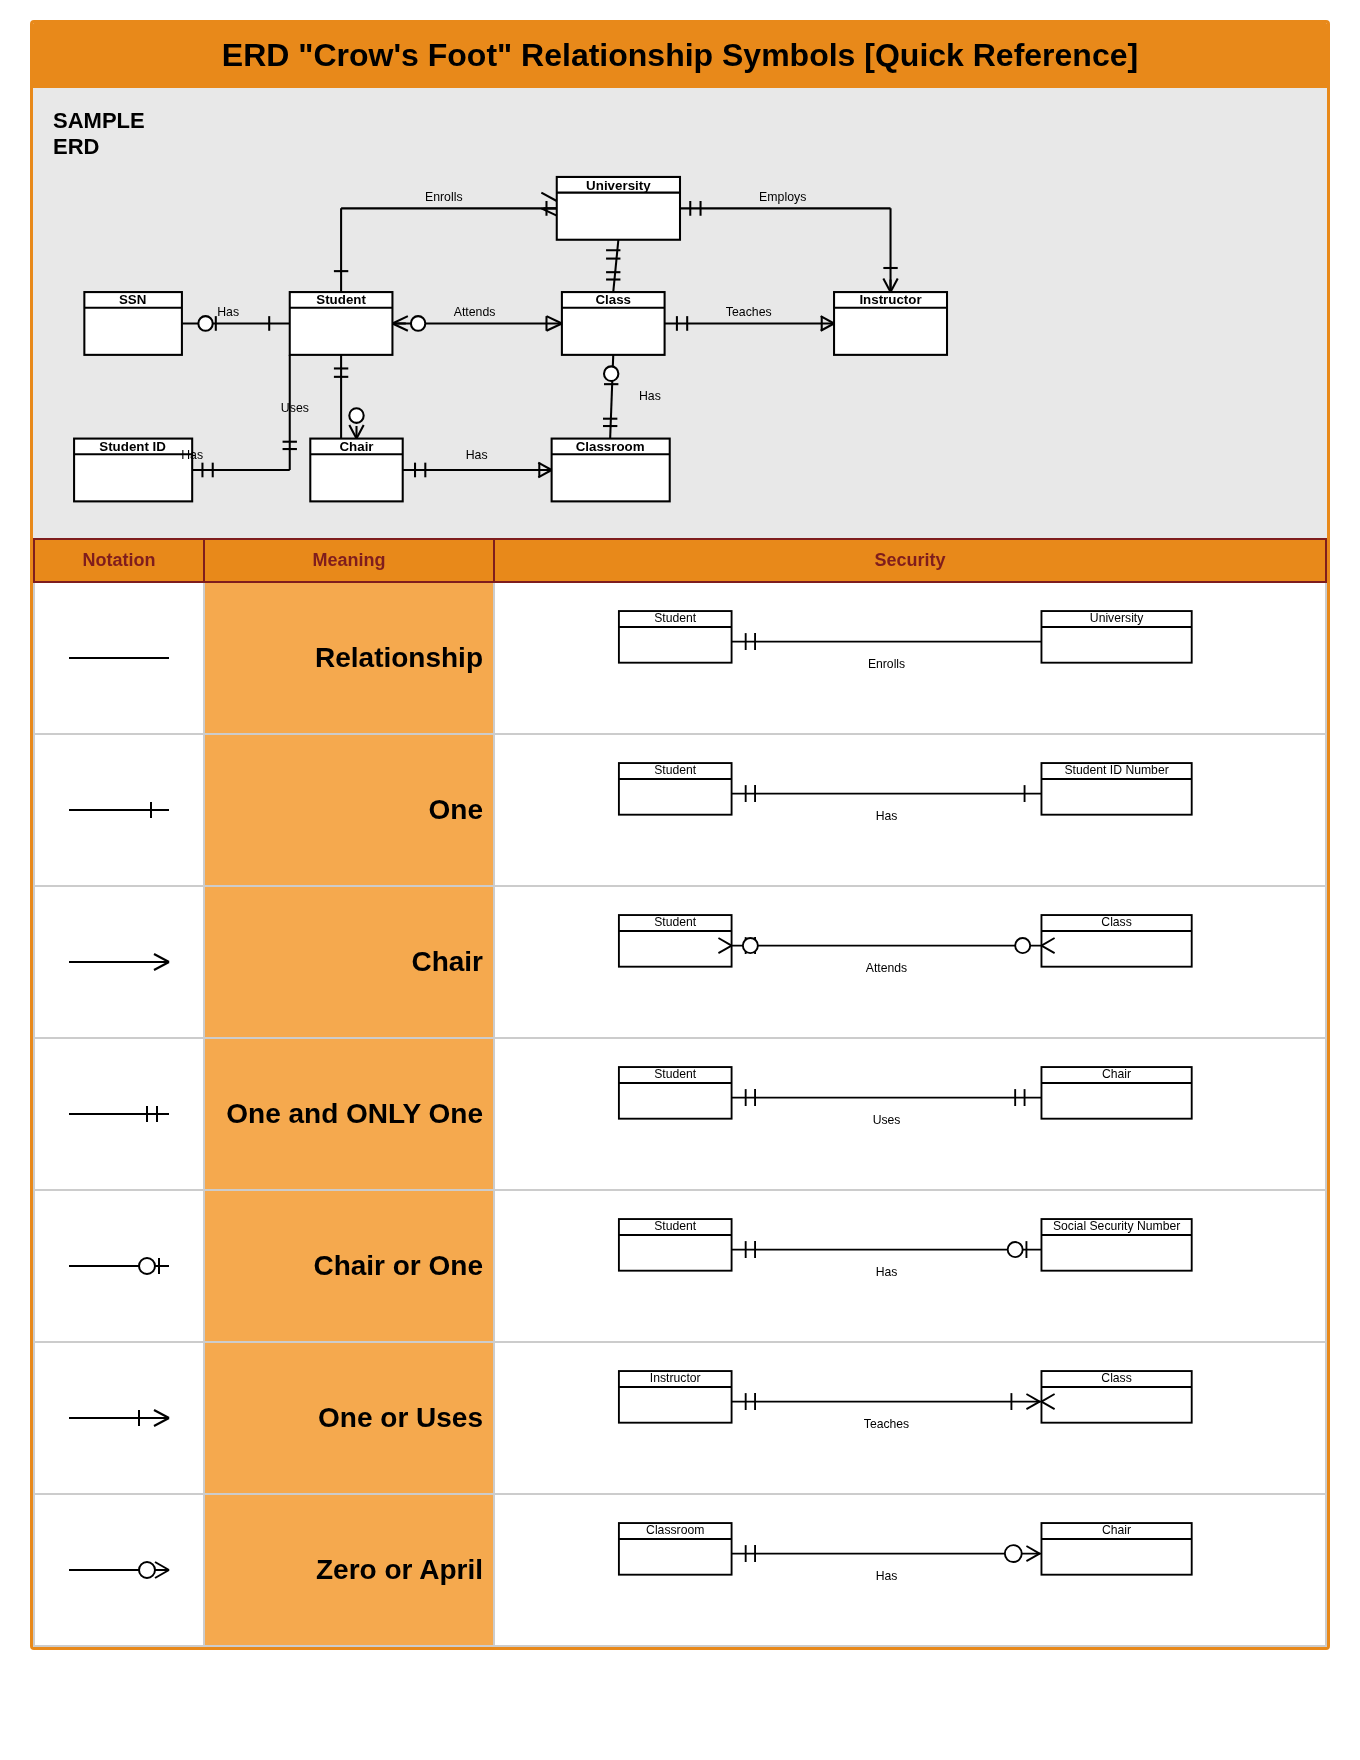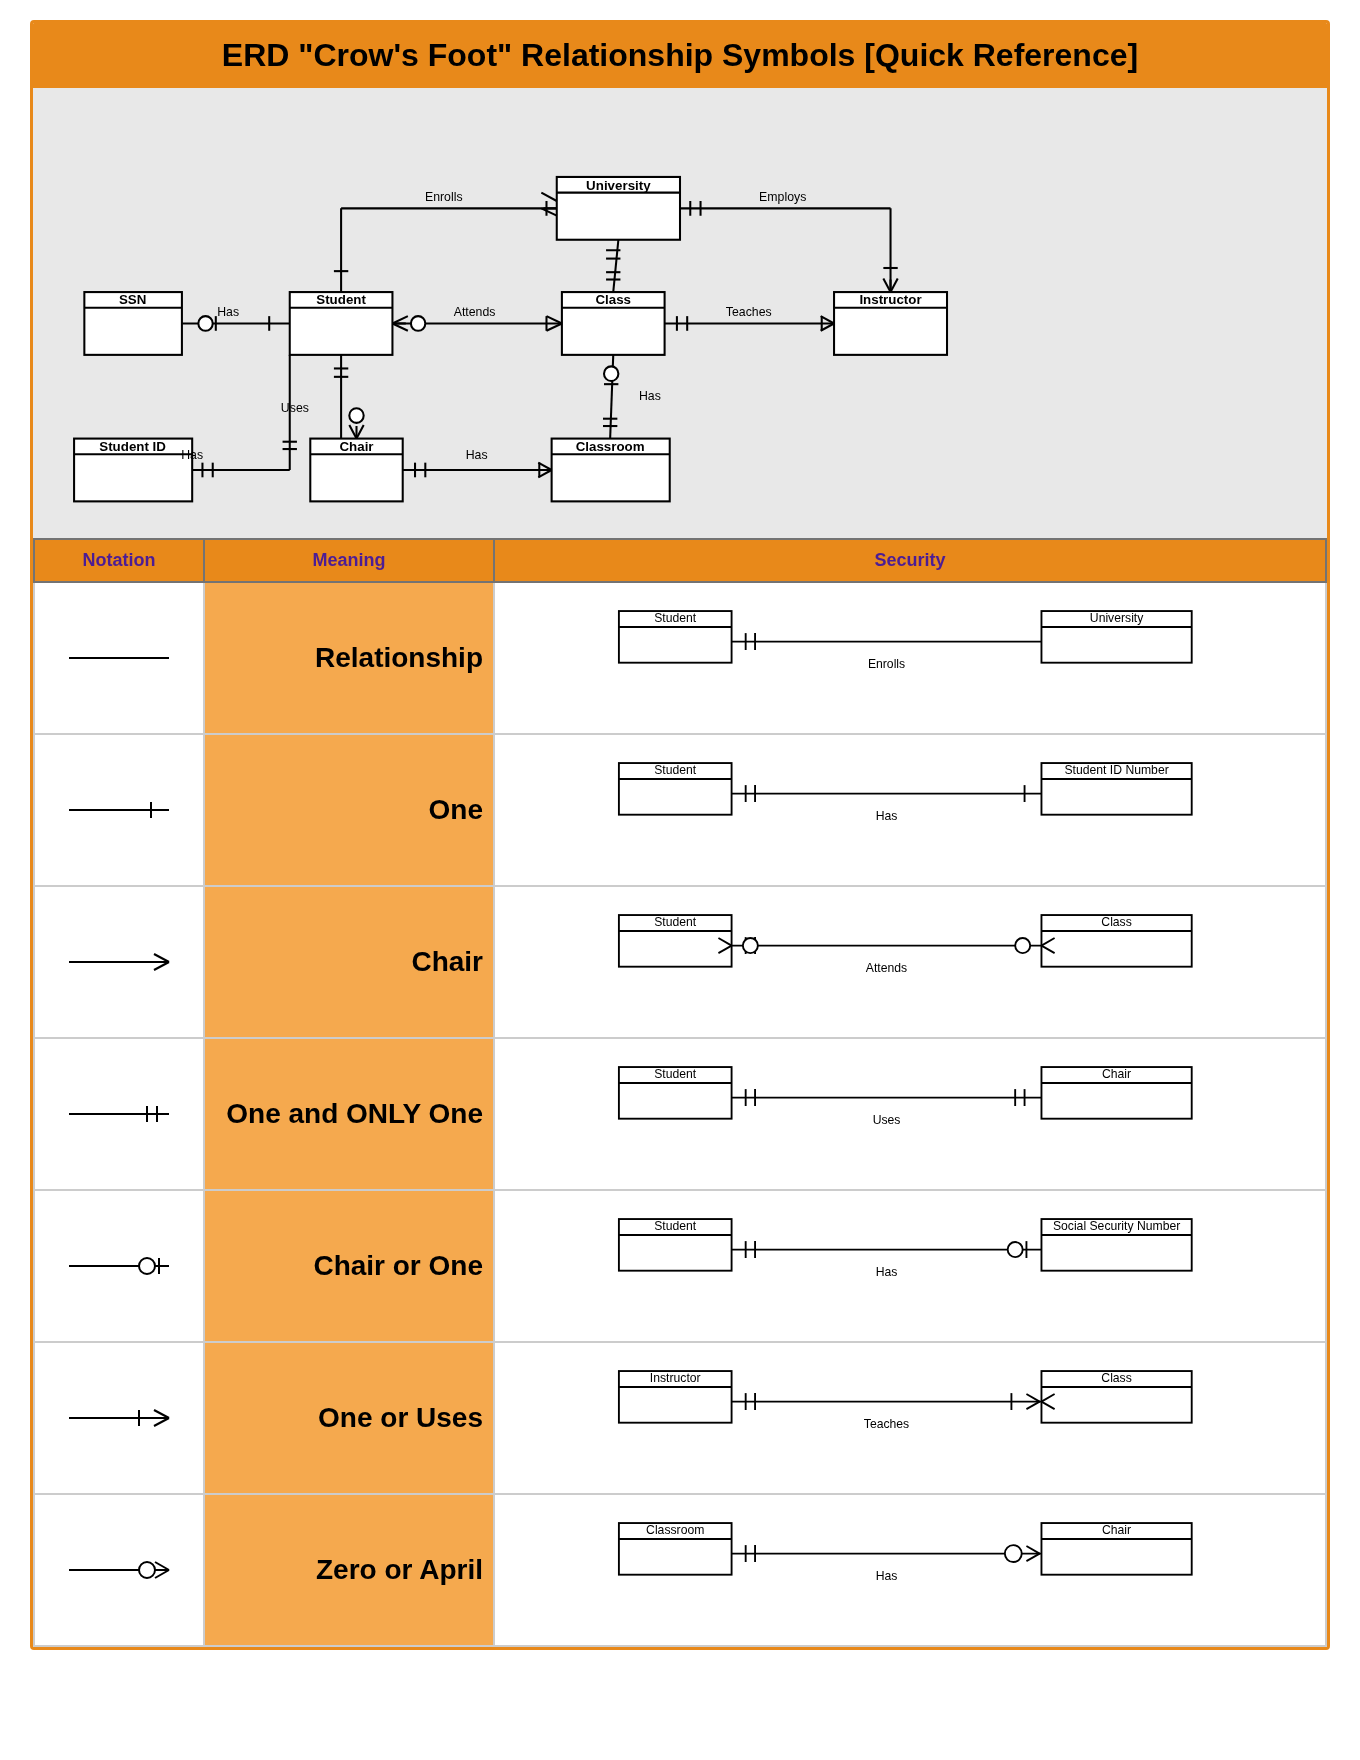--- a/index.html
+++ b/index.html
@@ -69,25 +69,25 @@
     }
 
     
     .notation-table {
       width: 100%;
       border-collapse: collapse;
       border: 2px solid #e8891a;
     }
     .notation-table th {
       background: #e8891a;
-      color: #4c1d95;
+      color: #7f1d1d;
       font-weight: bold;
       font-size: 18px;
       padding: 10px;
-      border: 2px solid #737373;
+      border: 2px solid #7f1d1d;
       text-align: center;
     }
     .notation-table td {
       border: 2px solid #ccc;
       vertical-align: middle;
     }
     .notation-col {
       width: 170px;
       text-align: center;
       padding: 15px;
@@ -124,20 +124,21 @@
 <body>
 
 <div class="outer">
 
   <div class="title-bar">
     <h1>ERD "Crow's Foot" Relationship Symbols [Quick Reference]</h1>
   </div>
 
 
   <div class="erd-section" style="height: 450px;">
+    <div class="erd-label">SAMPLE<br>ERD</div>
 
     <svg class="erd-canvas" viewBox="0 0 1260 430" preserveAspectRatio="none">
 
       <rect x="50" y="195" width="95" height="60" fill="white" stroke="black" stroke-width="2"></rect>
       <line x1="50" y1="210" x2="145" y2="210" stroke="black" stroke-width="2"></line>
       <text x="97" y="206" text-anchor="middle" font-size="13" font-weight="bold">SSN</text>
 
       <rect x="40" y="335" width="115" height="60" fill="white" stroke="black" stroke-width="2"></rect>
       <line x1="40" y1="350" x2="155" y2="350" stroke="black" stroke-width="2"></line>
       <text x="97" y="347" text-anchor="middle" font-size="13" font-weight="bold">Student ID</text>

